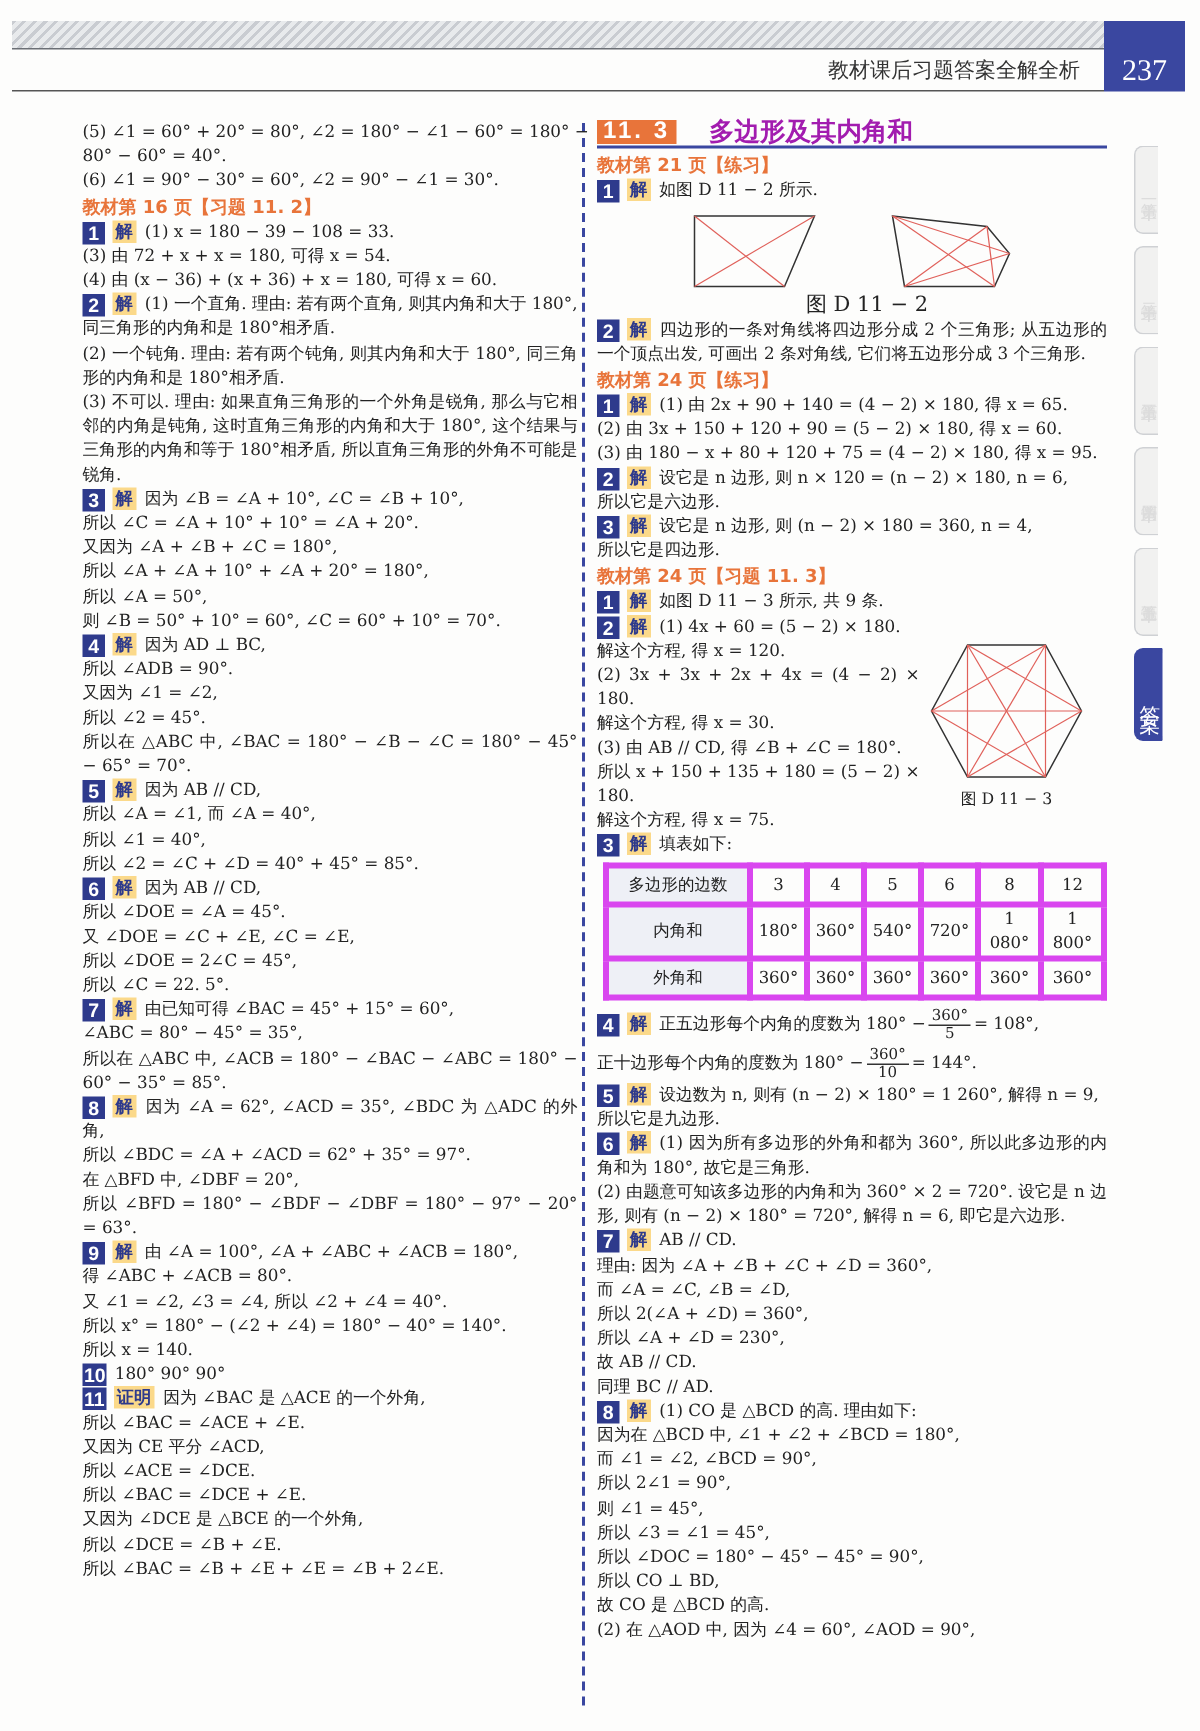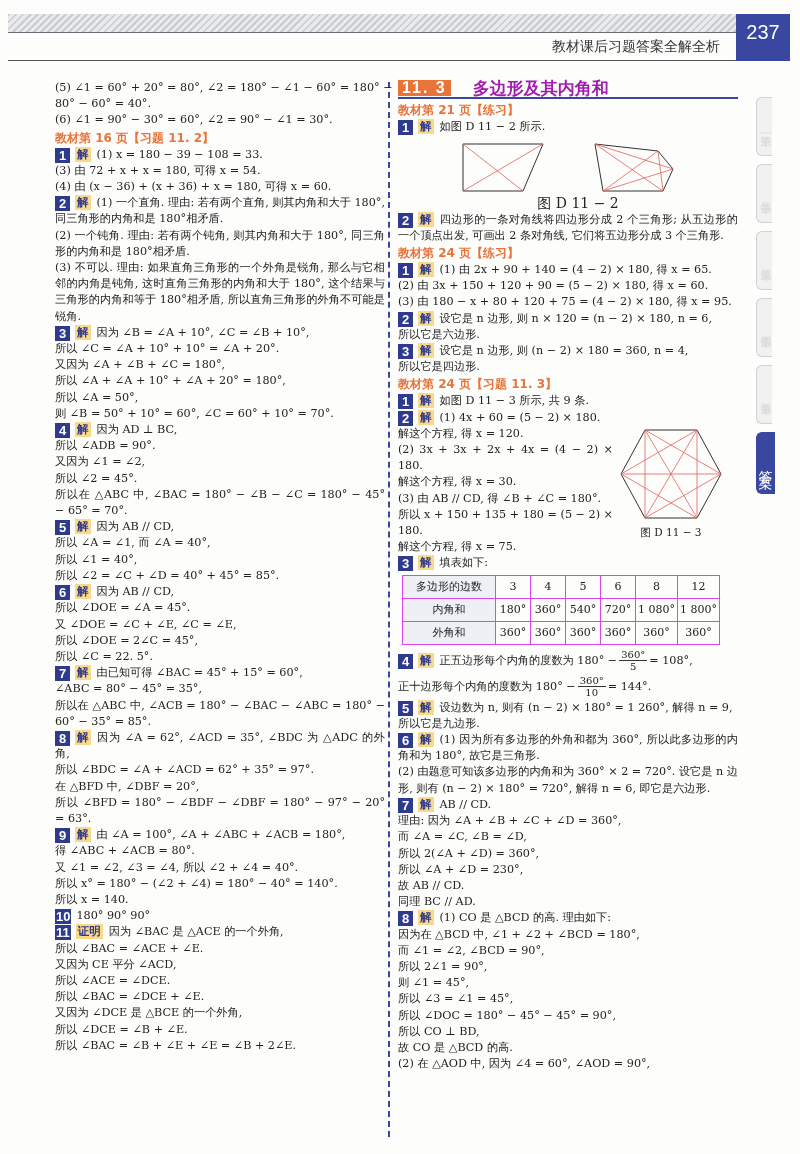--- a/index.html
+++ b/index.html
@@ -5,43 +5,43 @@
   html, body { margin:0; padding:0; }
   body { width:800px; height:1154px; background:#fdfdfc; position:relative; overflow:hidden;
          font-family:"DejaVu Serif","Liberation Serif",serif; color:#222; }
   .hatch { position:absolute; left:8px; top:14px; width:728px; height:18px;
            background:repeating-linear-gradient(135deg,#c9ccd1 0 2px,#e8eaec 2px 5px);
            border-bottom:1px solid #6b6f75; }
   .header-line { position:absolute; left:8px; top:60px; width:728px; height:1px; background:#555; }
   .header-title { position:absolute; right:80px; top:38px; font-family:"DejaVu Sans","Liberation Sans",sans-serif;
            font-size:14px; color:#333; }
   .page-num { position:absolute; left:736px; top:14px; width:54px; height:47px; background:#3a47a0;
-           color:#fff; font-family:Liberation Sans, sans-serif; font-size:20px; display:flex; align-items:flex-end;
-           justify-content:center; padding-bottom:17px; box-sizing:border-box; }
+           color:#fff; font-family:Liberation Serif, serif; font-size:20px; display:flex; align-items:flex-end;
+           justify-content:center; padding-bottom:2px; box-sizing:border-box; }
   .col { position:absolute; top:80px; font-size:11.2px; line-height:16.2px; }
   .left { left:55px; width:330px; }
   .right { left:398px; width:340px; }
   .divider { position:absolute; left:388px; top:82px; height:1055px; border-left:2px dashed #3a47a0; }
   .line { white-space:nowrap; }
   .wrap { white-space:normal; text-align:justify; }
   .sec { color:#e8743a; font-family:"DejaVu Sans","Liberation Sans",sans-serif; font-weight:bold; font-size:12px; line-height:18px; }
   .num { display:inline-block; background:#2e3a8c; color:#fff; font-family:"Liberation Sans",sans-serif; font-weight:bold;
          font-size:13px; min-width:13px; height:15px; line-height:15px; text-align:center; padding:0 1px; margin-right:5px; vertical-align:-2px; }
   .tag { display:inline-block; background:#fbd98a; color:#2e3a8c; font-weight:bold; font-family:"DejaVu Sans",sans-serif;
          font-size:11.5px; padding:0 2px; margin-right:6px; line-height:15px; }
   .chapter { display:flex; align-items:center; border-bottom:2px solid #3a47a0; margin-bottom:2px; padding-bottom:1px; }
   .chapter-num { background:#e8743a; color:#fff; font-family:"Liberation Sans",sans-serif; font-weight:bold; font-size:16px;
          padding:0 4px; margin-right:22px; letter-spacing:2px; }
   .chapter-title { color:#a21caf; font-family:"DejaVu Sans",sans-serif; font-weight:bold; font-size:17px; }
   .fig { display:flex; justify-content:space-around; align-items:center; margin:4px 0 0 40px; width:260px; }
   .fig-cap { text-align:center; font-size:14px; margin-left:20px; }
   .hex-area { position:absolute; left:616px; top:428px; width:110px; text-align:center; }
   .hex-cap { font-size:10.5px; margin-top:2px; }
   table.data { border-collapse:collapse; margin:3px 0 3px 4px; font-size:11px; }
-  table.data td { border:1px solid #d946ef; padding:0 2px; height:22px; text-align:center; min-width:30px; }
+  table.data td { border:4px solid #d946ef; padding:0 2px; height:22px; text-align:center; min-width:30px; }
   table.data tr td:first-child { background:#eef0f6; font-family:"DejaVu Sans",sans-serif; width:88px; }
   .frac { display:inline-flex; flex-direction:column; align-items:center; vertical-align:middle; font-size:10px; line-height:11px; margin:0 2px; }
   .frac .top { border-bottom:1px solid #333; padding:0 2px; }
   .tabs { position:absolute; left:756px; top:97px; width:38px; }
   .side-tab { height:57px; margin-bottom:8px; border:1px solid #cfd1d4; border-right:none; border-radius:6px 0 0 6px;
               background:#f1f1f0; color:#dcdcdc; font-family:"DejaVu Sans",sans-serif; font-size:11px;
               writing-mode:vertical-rl; text-align:center; display:flex; align-items:center; justify-content:center; }
   .side-tab.active { background:#3a47a0; color:#fff; border-color:#3a47a0; font-size:14px; height:60px; letter-spacing:4px; }
 </style>
 </head>

